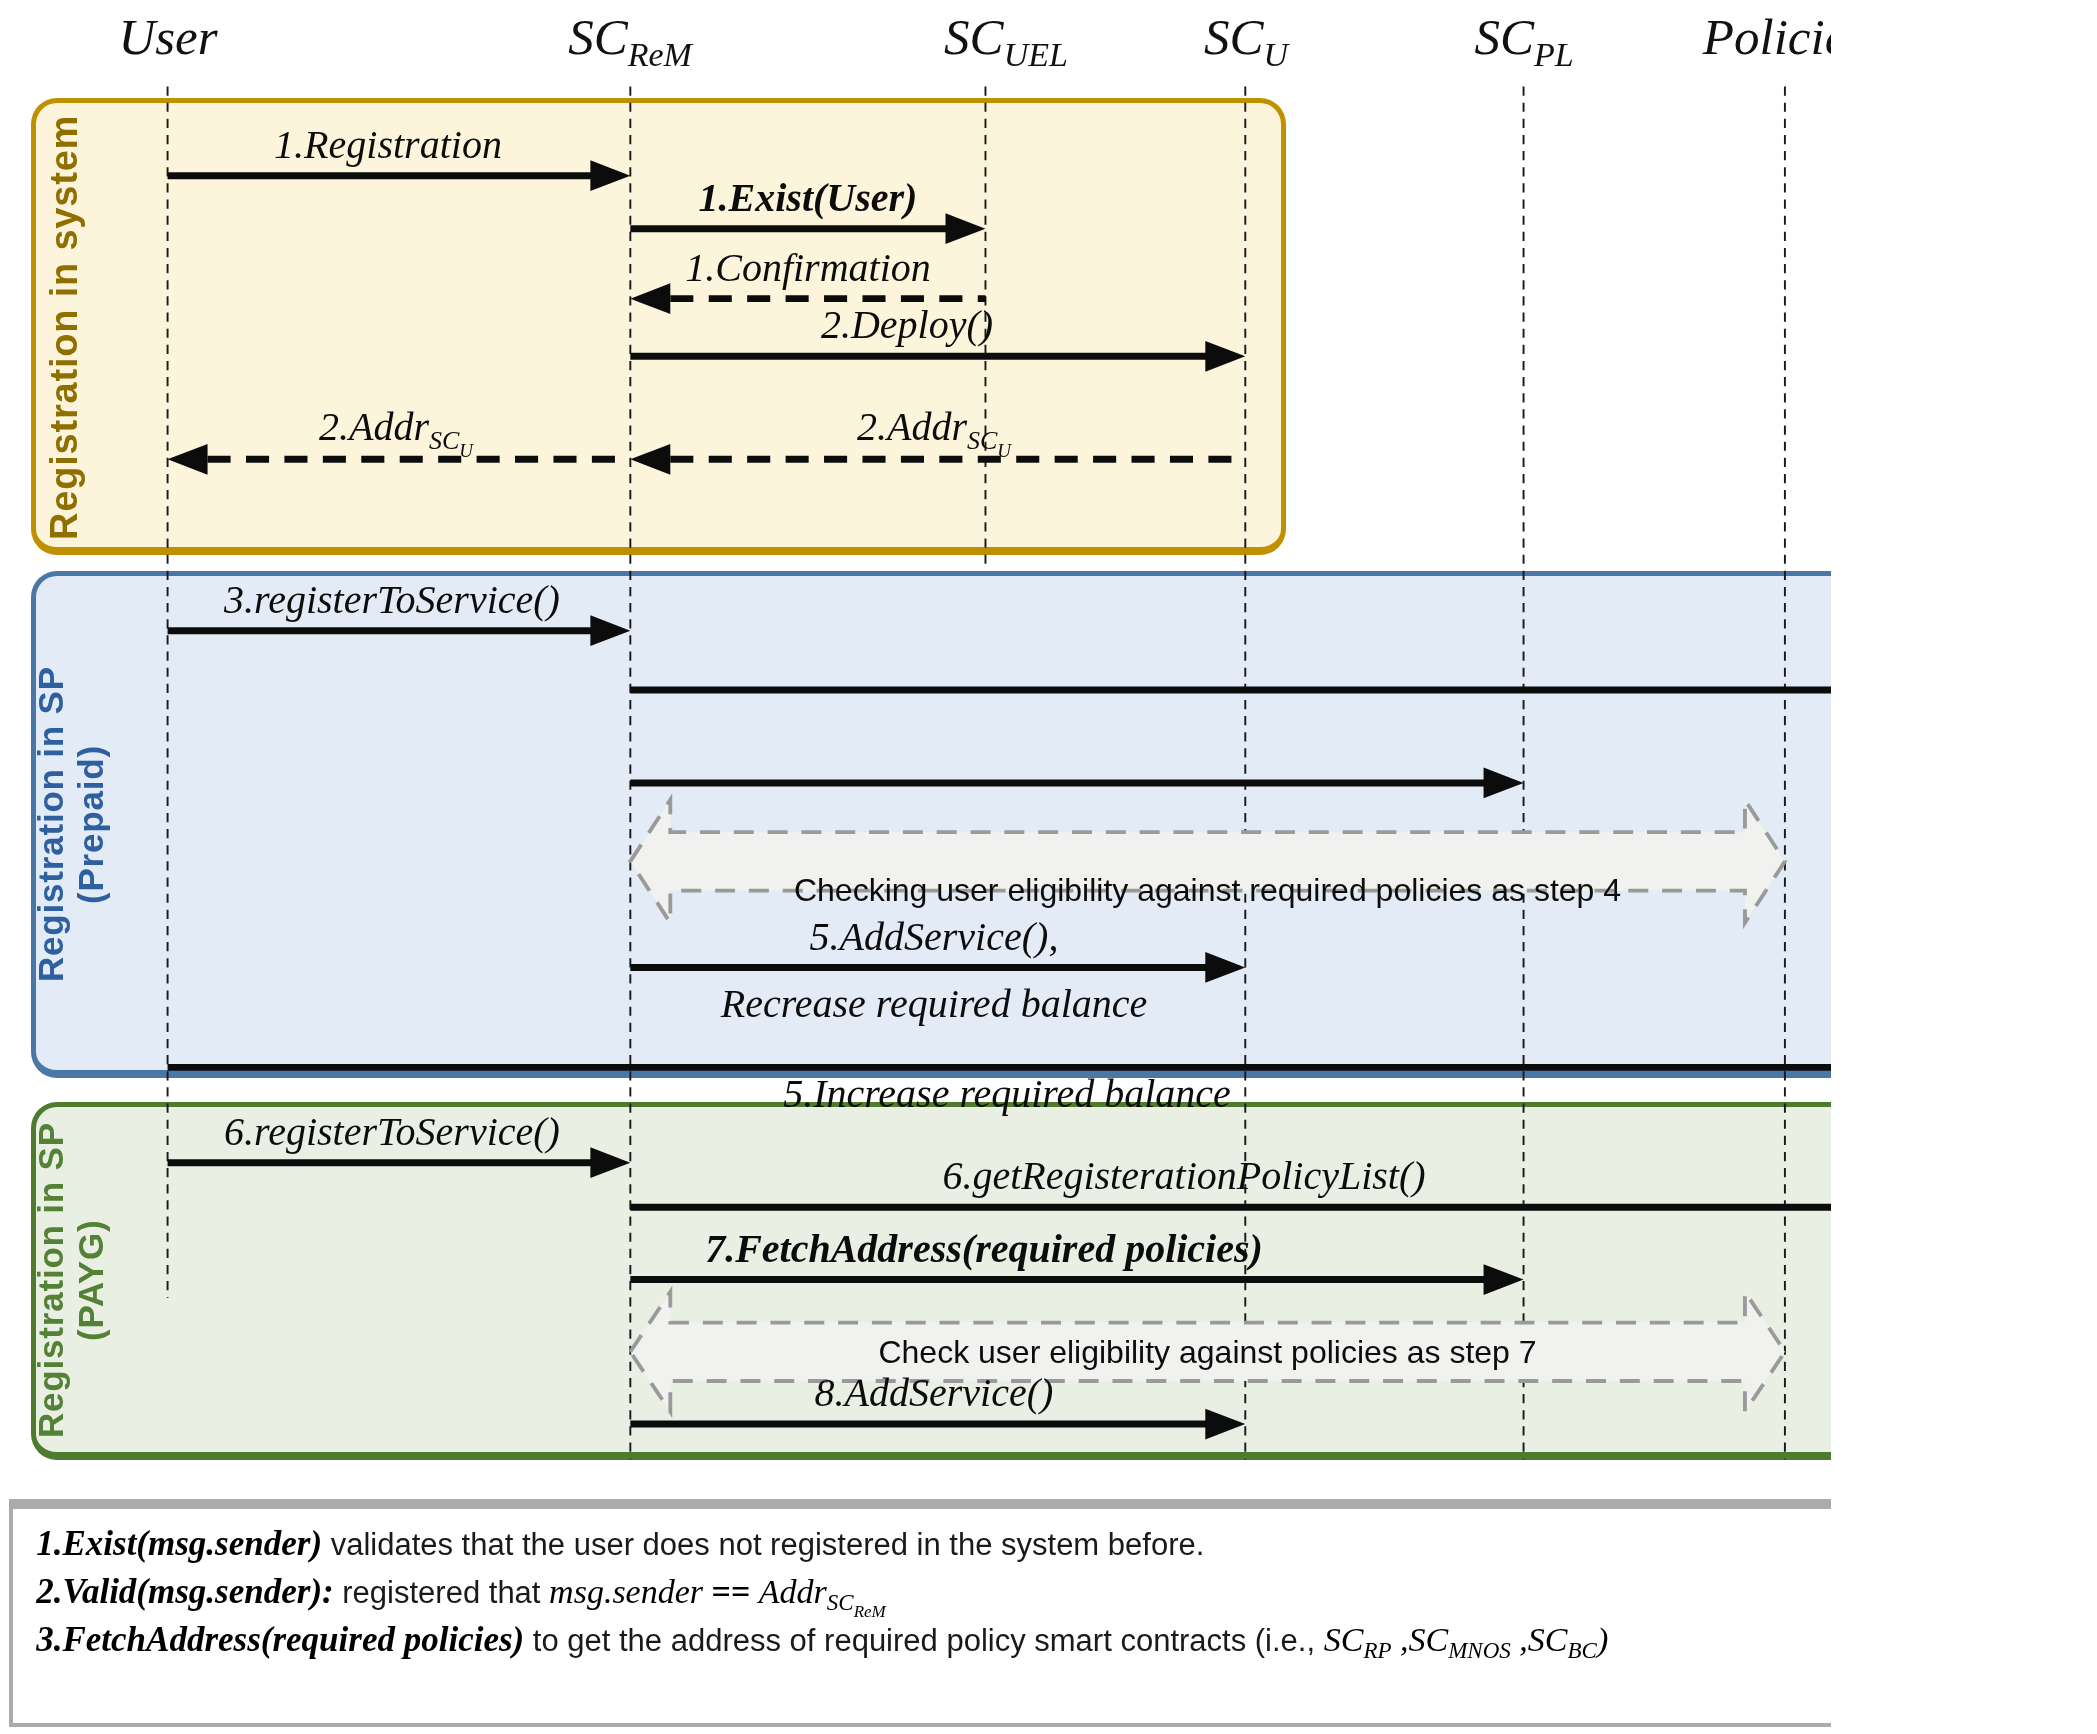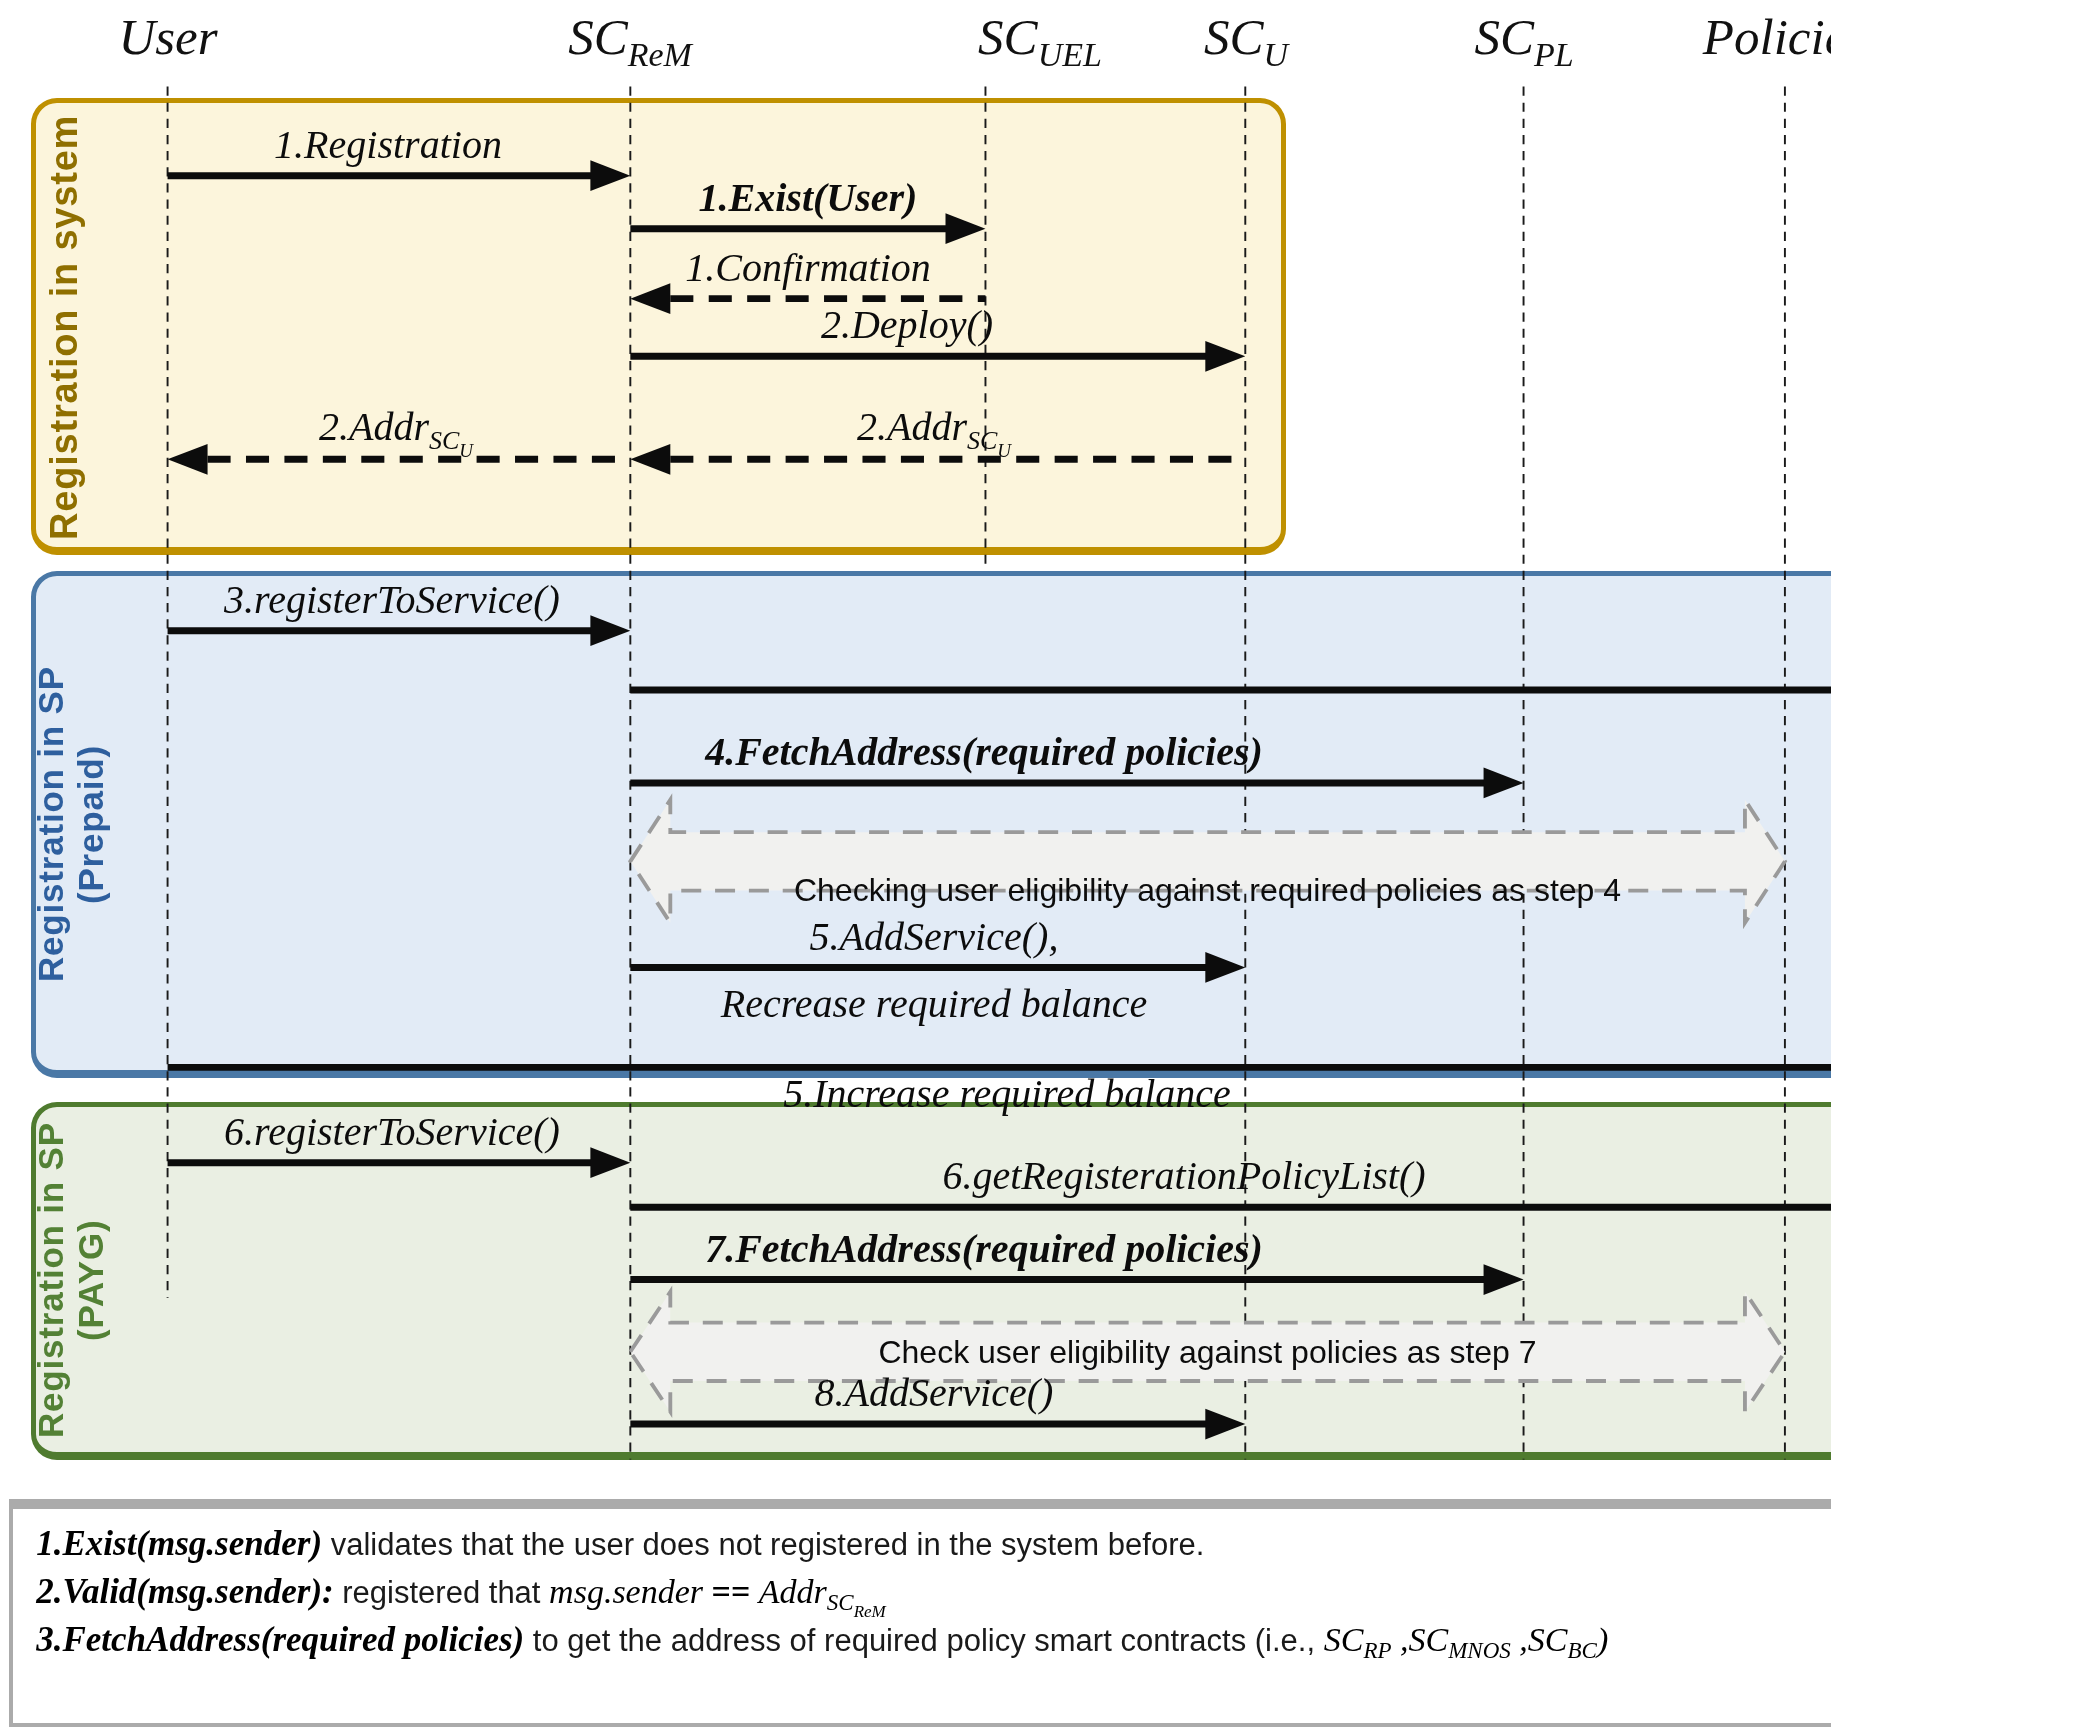--- a/index.html
+++ b/index.html
@@ -133,21 +133,21 @@
         </g>
       <g>
         <line x1="872" y1="597" x2="1620" y2="597"></line>
           <polygon points="820,597 872,577 872,617" stroke="none"></polygon>
         </g>
     </g>
   </svg>
 
   <div class="llabel" style="left:168px"><span>User</span><span class="hsub"></span></div>
   <div class="llabel" style="left:630px"><span>SC</span><span class="hsub">ReM</span></div>
-  <div class="llabel" style="left:1040px"><span>SC</span><span class="hsub">UEL</span></div>
+  <div class="llabel" style="left:1006px"><span>SC</span><span class="hsub">UEL</span></div>
   <div class="llabel" style="left:1246px"><span>SC</span><span class="hsub">U</span></div>
   <div class="llabel" style="left:1524px"><span>SC</span><span class="hsub">PL</span></div>
   <div class="llabel" style="left:1785px"><span>Policies</span><span class="hsub"></span></div>
   <div class="llabel" style="left:2037px"><span>SC</span><span class="hsub">SP</span></div>
 
   <div class="vlabel system">
     <span class="vline">Registration in system</span>
   </div>
   <div class="vlabel prepaid">
     <span class="vline">Registration in SP</span>
@@ -158,21 +158,20 @@
       <span class="vline">(PAYG)</span>
   </div>
 
   <div class="msg" style="left:388px;top:168px">1.Registration</div>
   <div class="msg bold" style="left:808px;top:221px">1.Exist(User)</div>
   <div class="msg" style="left:808px;top:291px">1.Confirmation</div>
   <div class="msg" style="left:907px;top:348px">2.Deploy()</div>
   <div class="msg" style="left:396px;top:450px"><span>2.Addr</span><span class="msub">SC</span><span class="msubsub">U</span></div>
   <div class="msg" style="left:934px;top:450px"><span>2.Addr</span><span class="msub">SC</span><span class="msubsub">U</span></div>
   <div class="msg" style="left:392px;top:623px">3.registerToService()</div>
-  <div class="msg bold" style="left:984px;top:775px">4.FetchAddress(required policies)</div>
   <div class="msg" style="left:934px;top:960px">5.AddService(),</div>
   <div class="msg below" style="left:934px;top:980px">Recrease required balance</div>
   <div class="msg" style="left:1007px;top:1117px">5.Increase required balance</div>
   <div class="msg" style="left:392px;top:1155px">6.registerToService()</div>
   <div class="msg" style="left:1184px;top:1199px">6.getRegisterationPolicyList()</div>
   <div class="msg bold" style="left:984px;top:1272px">7.FetchAddress(required policies)</div>
   <div class="msg" style="left:934px;top:1416px">8.AddService()</div>
 
   <div class="balloon-text" style="top:864px">Checking user eligibility against required policies as step 4</div>
   <div class="balloon-text" style="top:1326px">Check user eligibility against policies as step 7</div>

